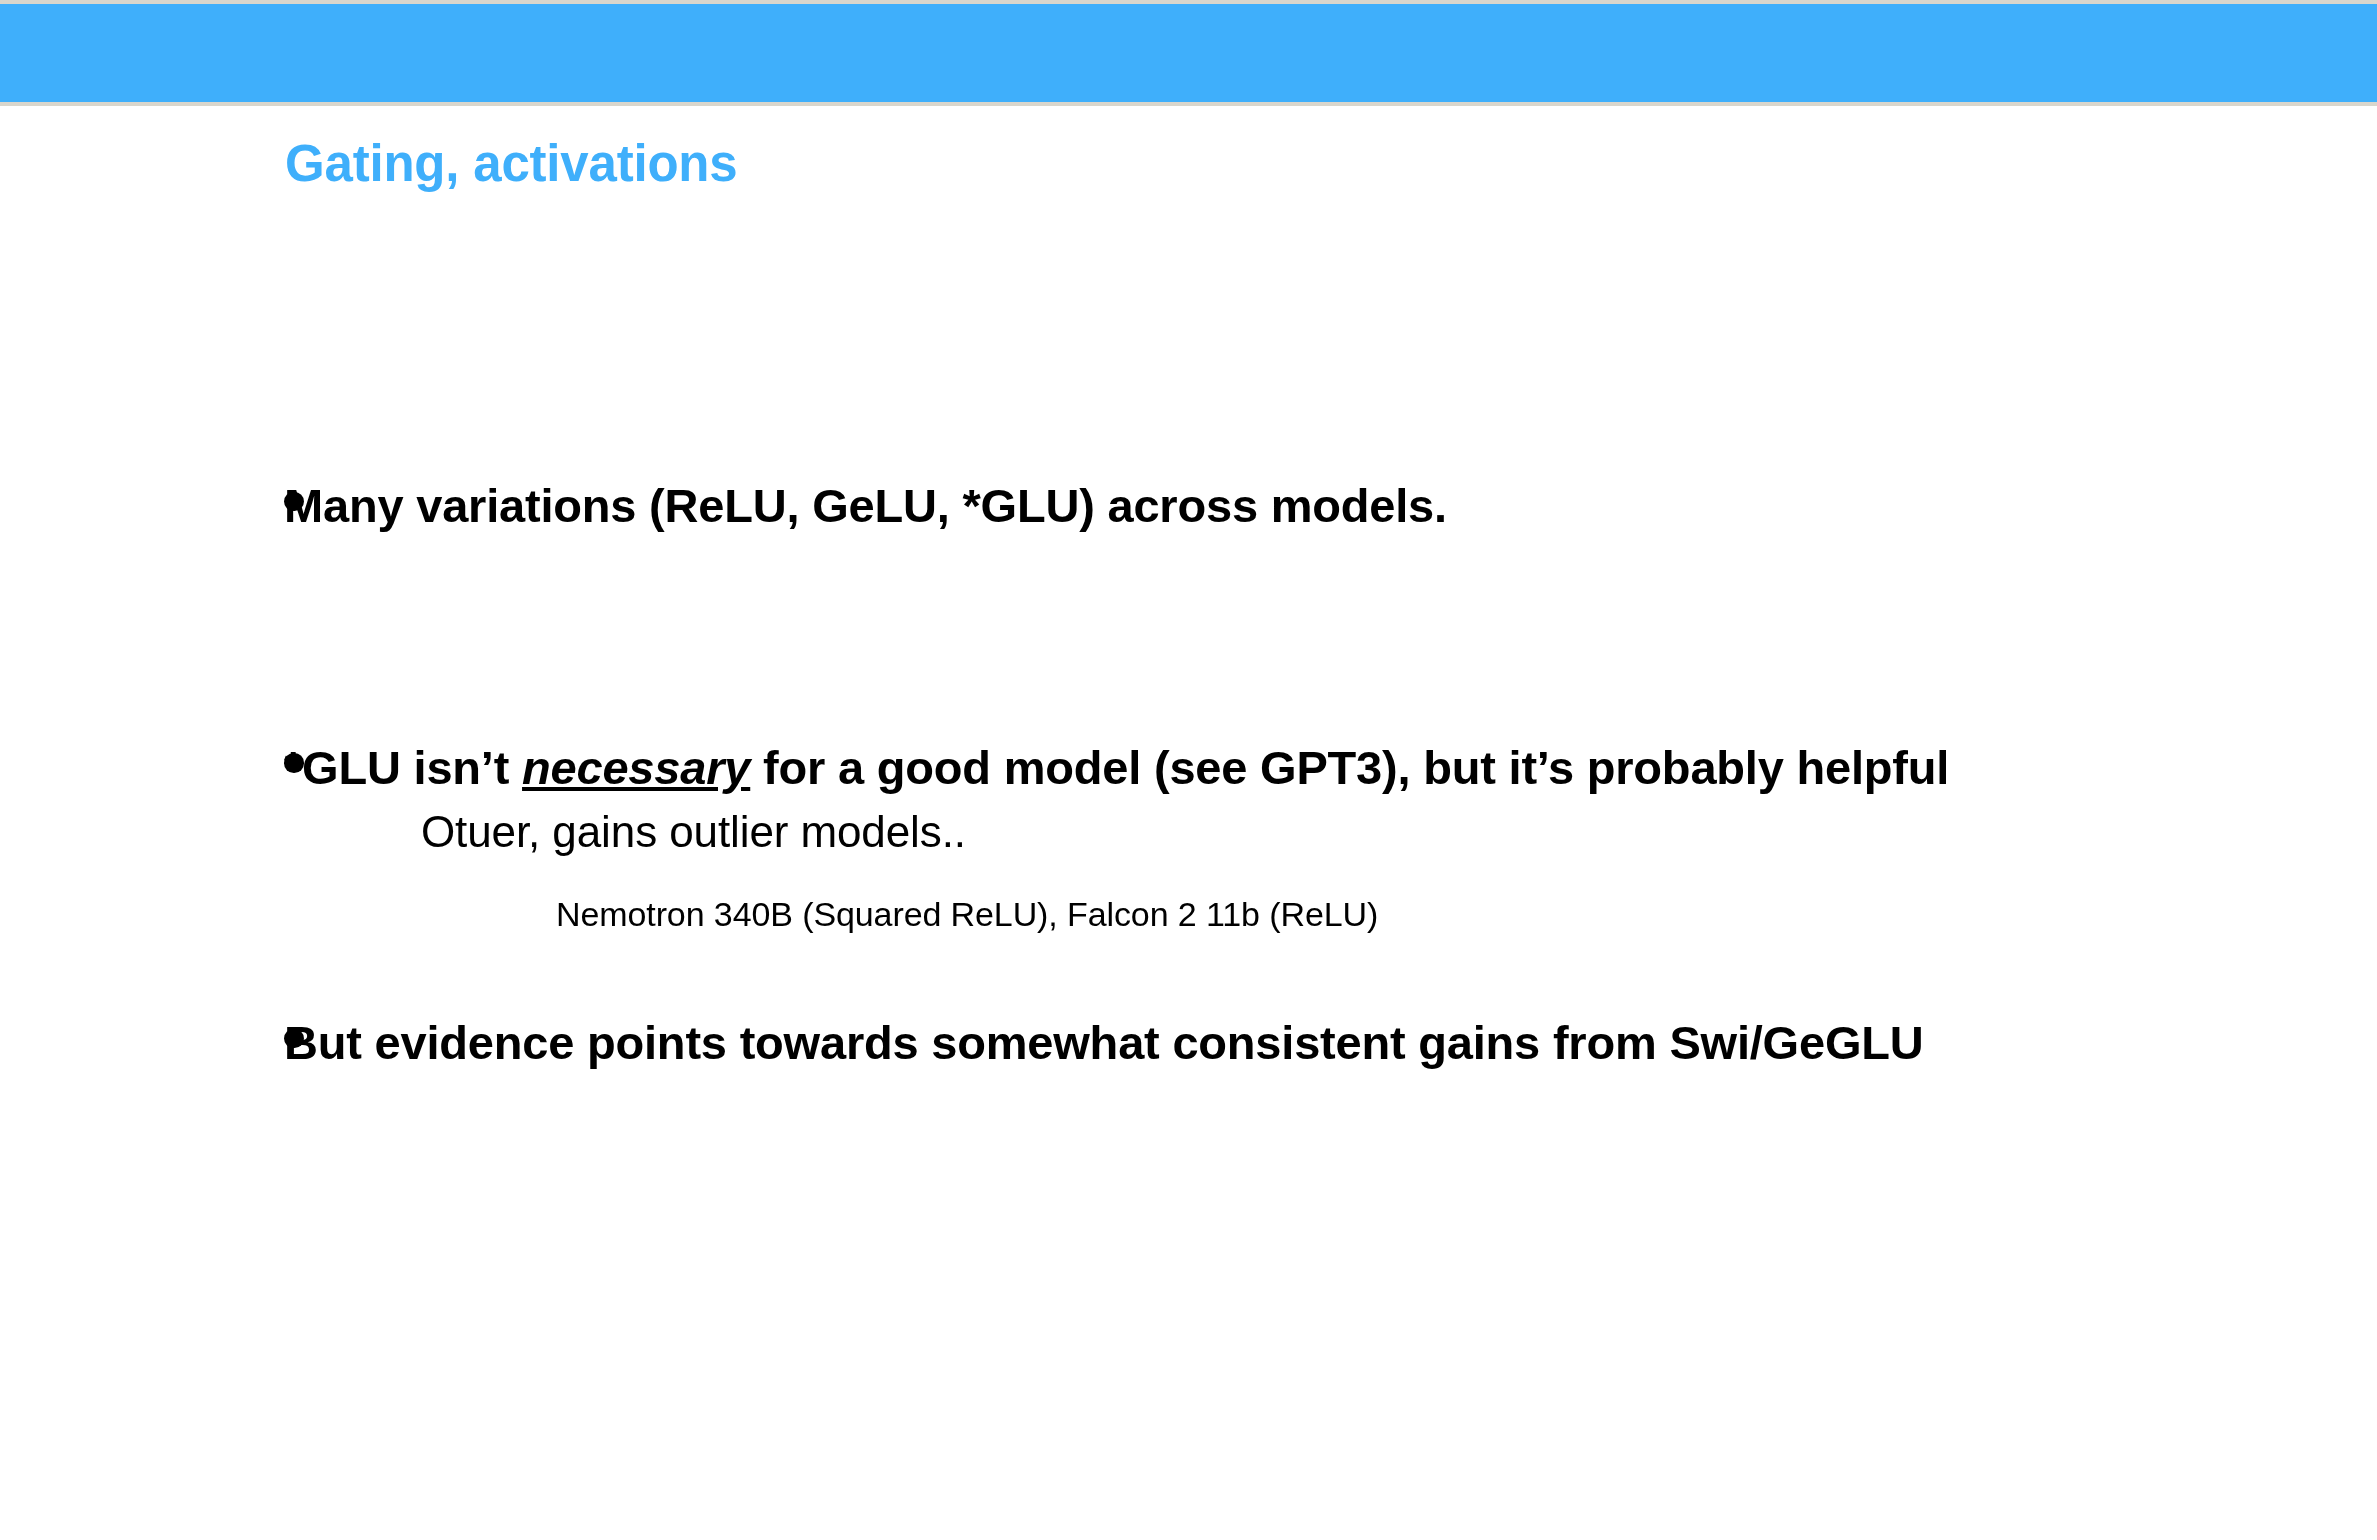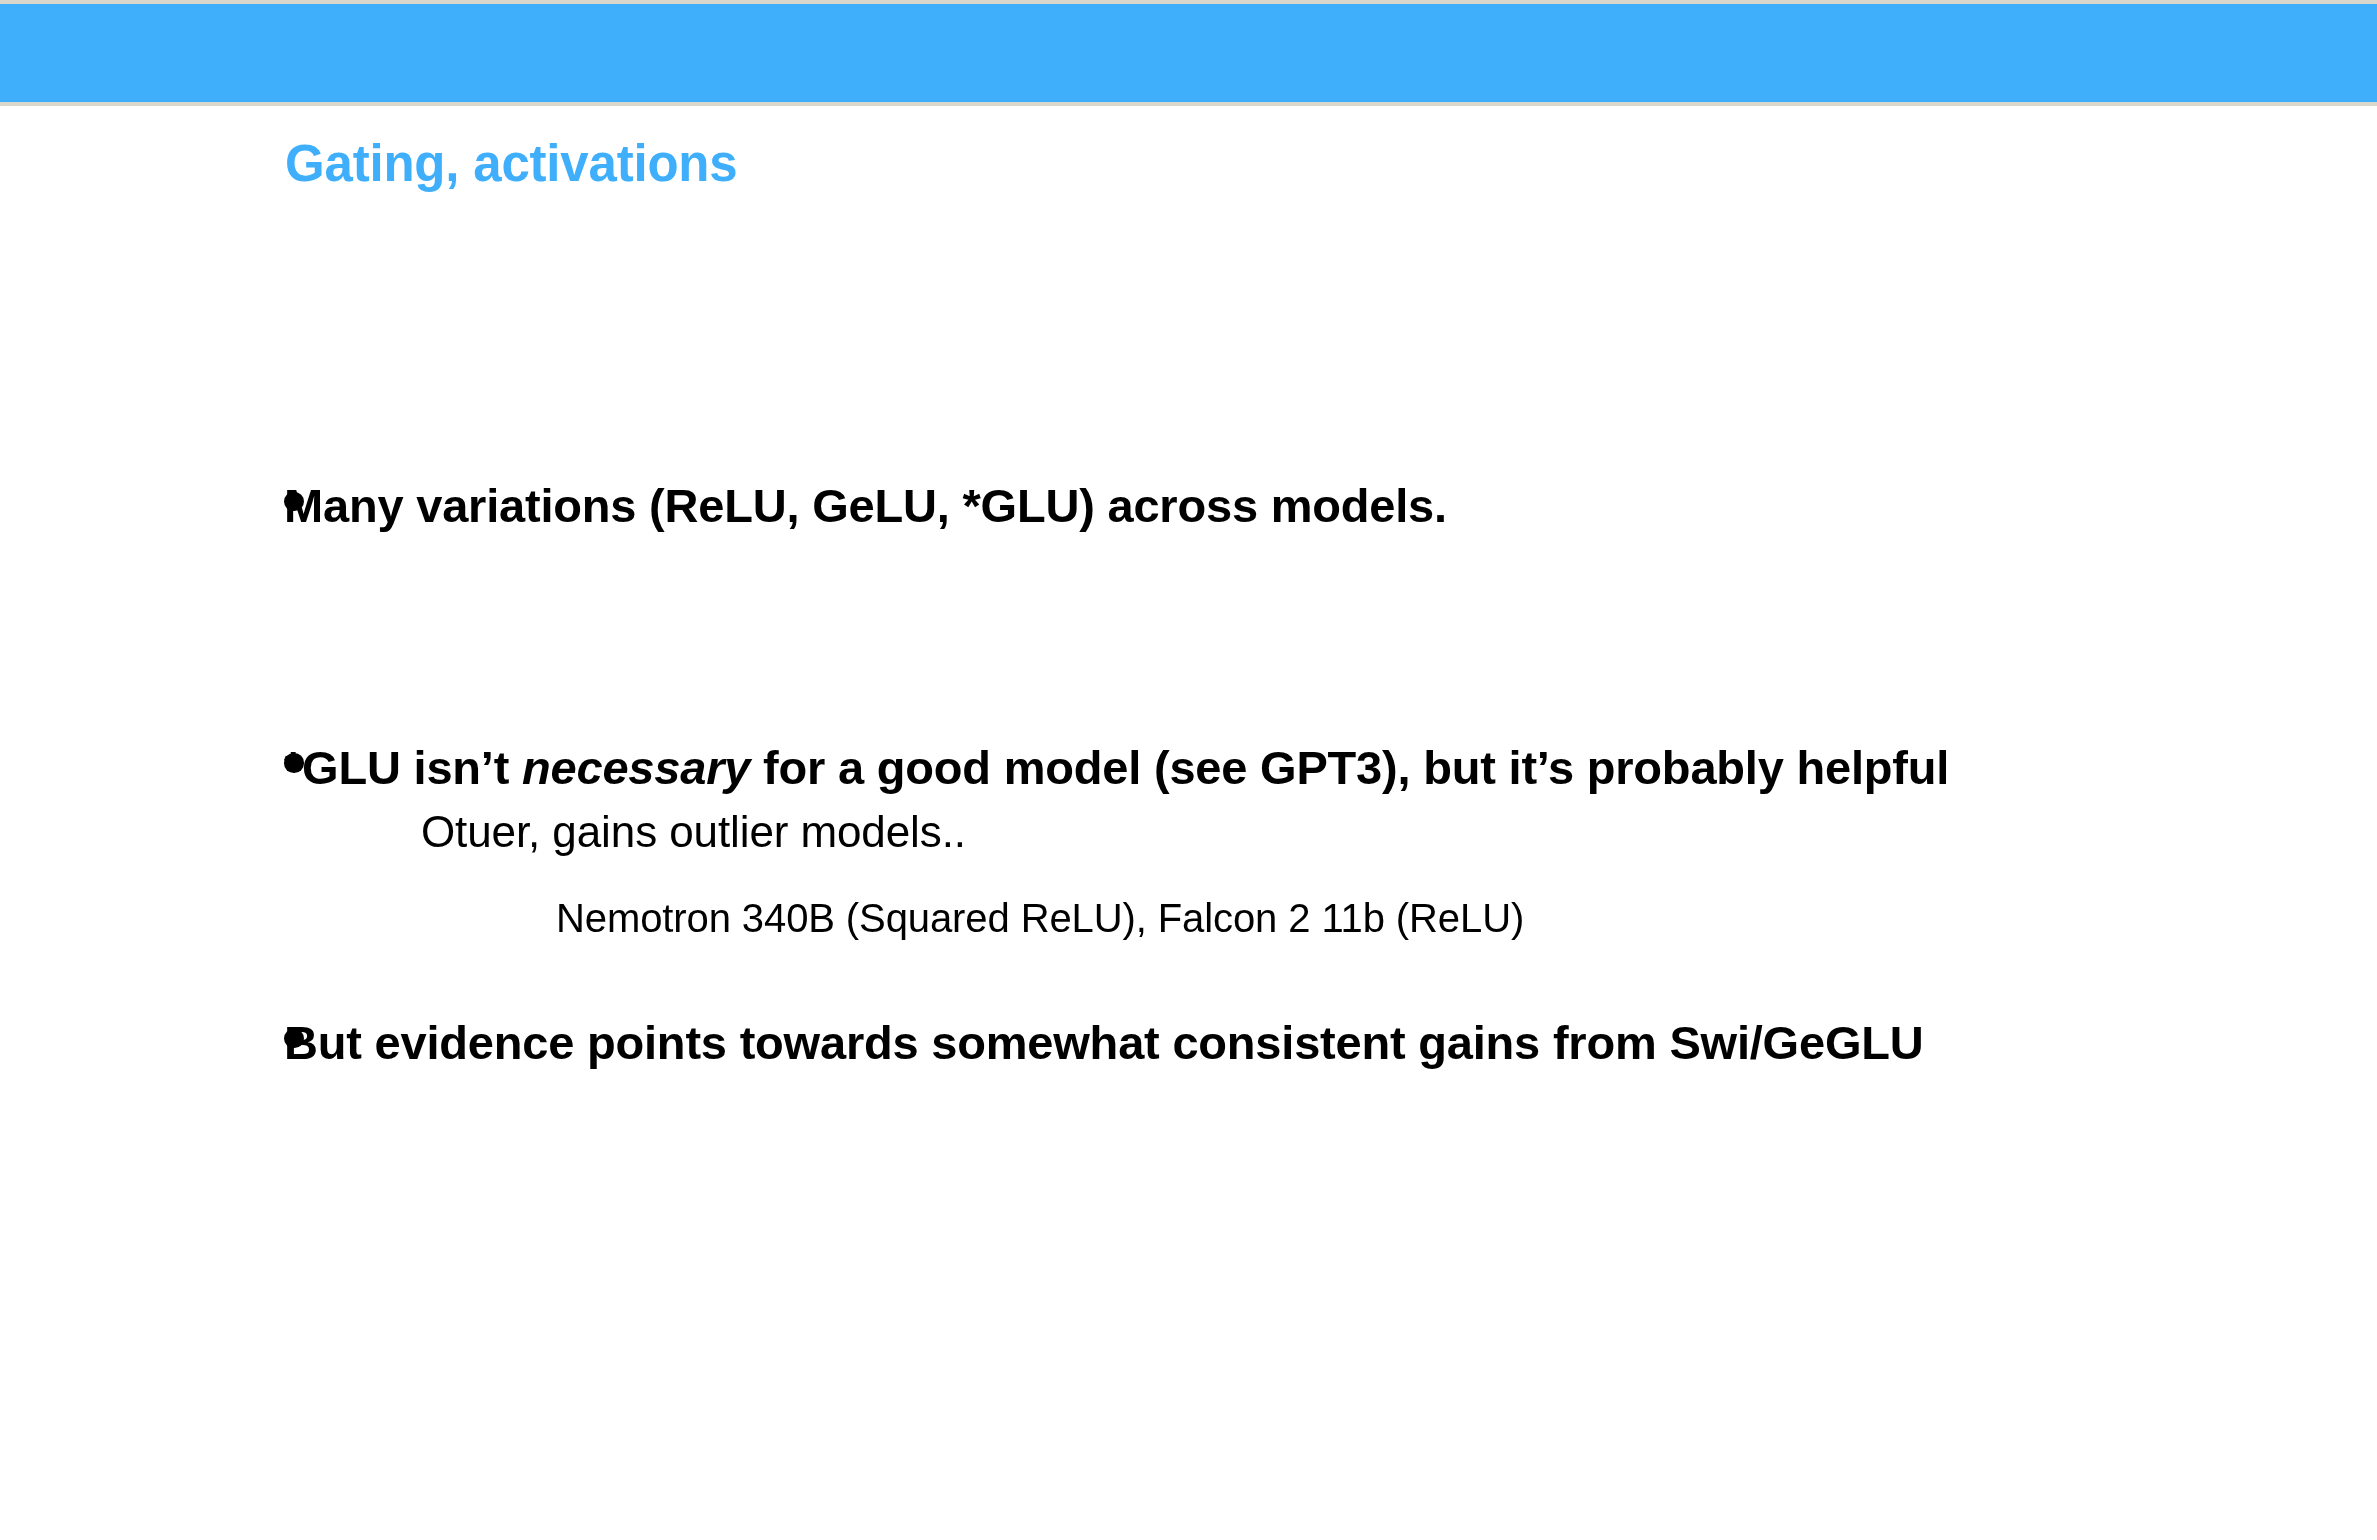--- a/index.html
+++ b/index.html
@@ -106,41 +106,42 @@
     color: #000000;
     font-size: 47px;
     font-weight: 700;
     line-height: 1.12;
     white-space: nowrap;
     letter-spacing: -0.2px;
   }
   .bullet-text em {
     font-style: italic;
     font-weight: 700;
+    text-decoration: underline;
   }
 
   
   .subline {
     color: #000000;
     font-weight: 400;
     white-space: nowrap;
     letter-spacing: -0.1px;
   }
   .subline-1 {
     position: absolute;
     left: 421px;
     top: 808px;
     font-size: 44px;
     line-height: 1.1;
   }
   .subline-2 {
     position: absolute;
     left: 556px;
     top: 896px;
-    font-size: 40px;
+    font-size: 34px;
     line-height: 1.1;
   }
 </style>
 </head>
 <body>
 
 <div class="banner-wrap">
   <div class="banner-rule-top"></div>
   <div class="banner-band"></div>
   <div class="banner-rule-bottom"></div>

